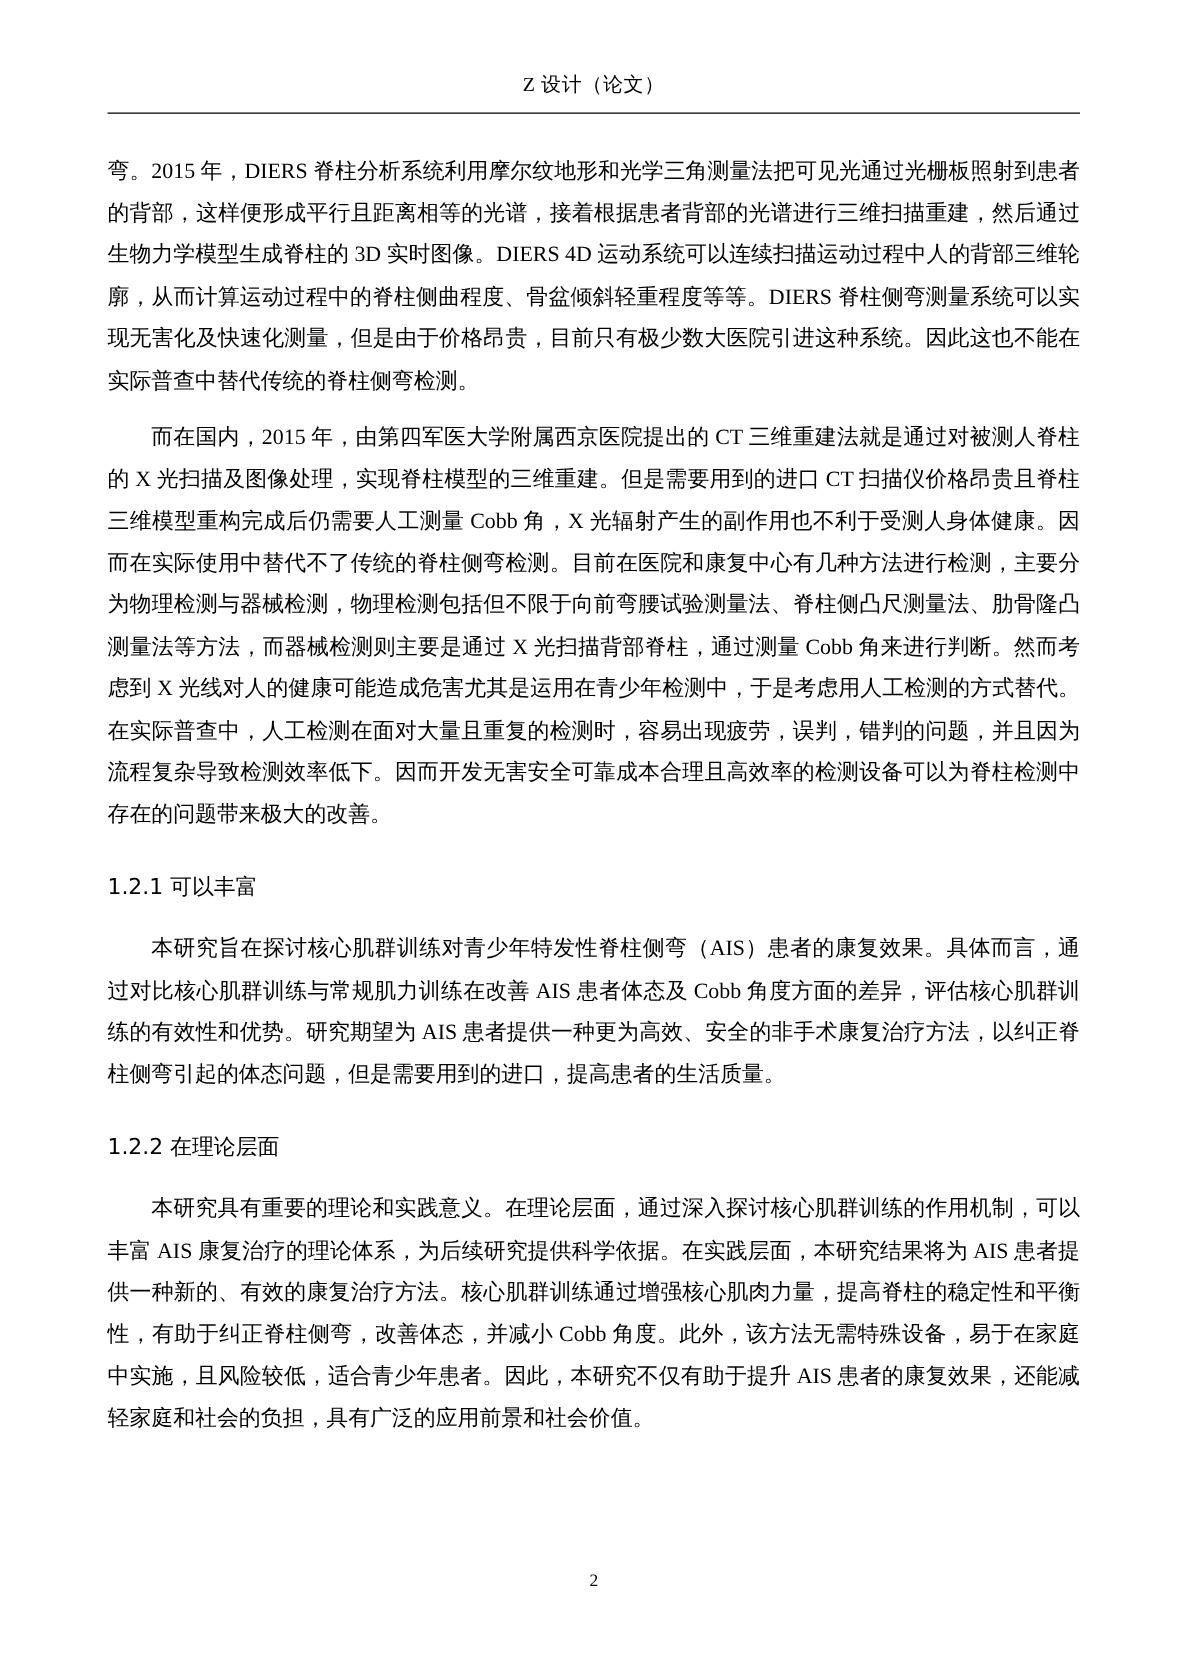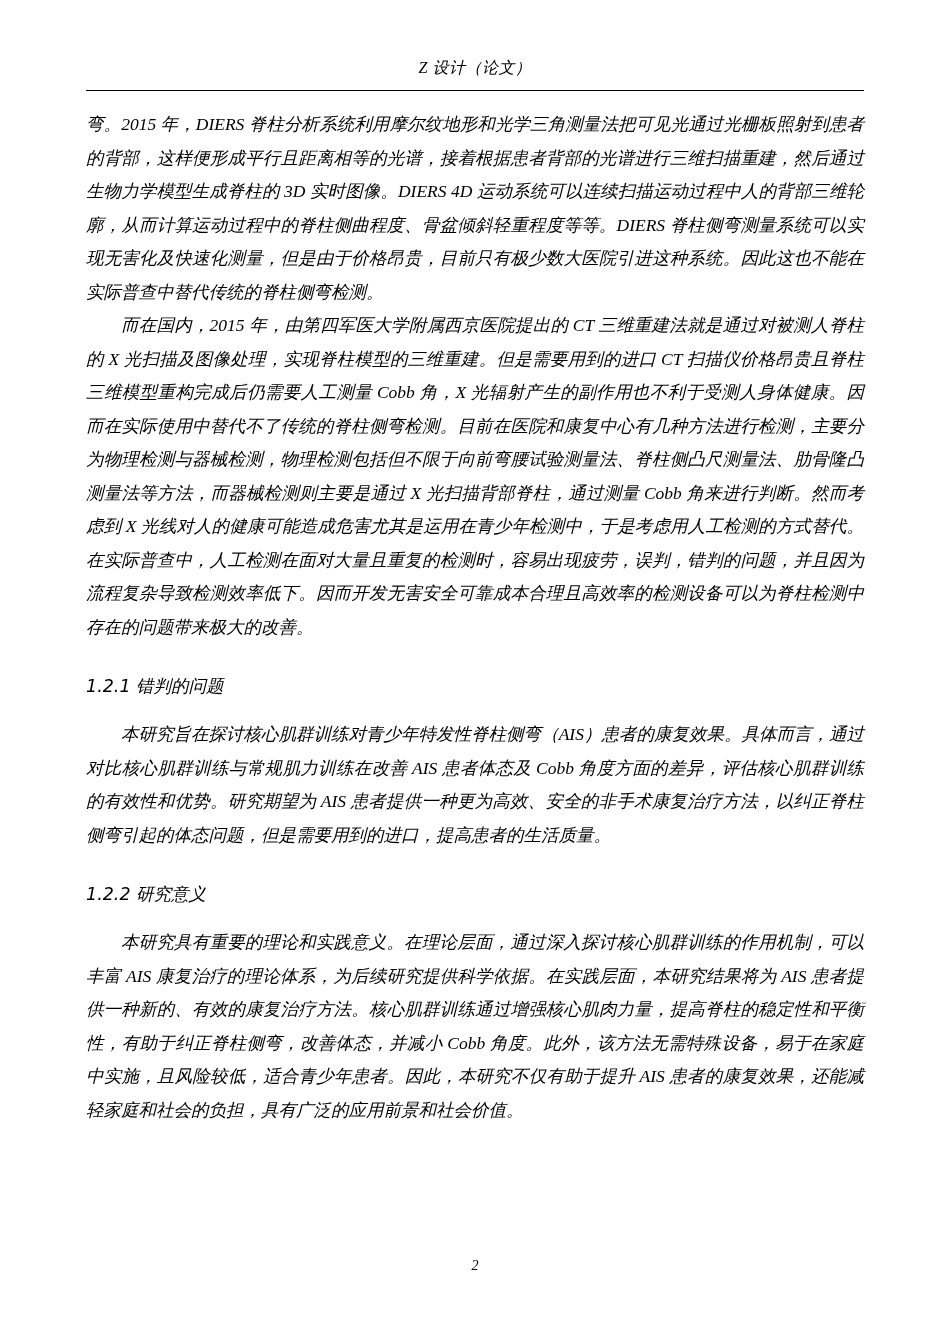--- a/index.html
+++ b/index.html
@@ -16,21 +16,20 @@
     overflow: hidden;
   }
   .page {
     position: absolute;
     left: 0;
     top: 0;
     width: 869px;
     height: 1344px;
     box-sizing: border-box;
     padding: 4px;
-    font-style: italic;
   }
   .header {
     position: absolute;
     left: 86px;
     top: 58px;
     width: 778px;
     text-align: center;
     font-size: 16px;
     letter-spacing: 0.5px;
   }
@@ -42,21 +41,21 @@
     height: 0;
     border-top: 1px solid #000;
   }
   .content {
     position: absolute;
     left: 86px;
     top: 108px;
     width: 778px;
   }
   p.body-par {
-    margin: 0 0 0 0;
+    margin: 12px 0 0 0;
     font-size: 17.5px;
     line-height: 33.5px;
     text-align: justify;
     text-justify: inter-ideograph;
     text-indent: 2em;
   }
   p.body-par.noindent {
     text-indent: 0;
   }
   h2.heading2 {
@@ -90,25 +89,25 @@
   <div class="header">Z 设计（论文）</div>
   <div class="header-rule"></div>
 
   <div class="content">
 
     <p class="body-par noindent">弯。2015 年，DIERS 脊柱分析系统利用摩尔纹地形和光学三角测量法把可见光通过光栅板照射到患者的背部，这样便形成平行且距离相等的光谱，接着根据患者背部的光谱进行三维扫描重建，然后通过生物力学模型生成脊柱的 3D 实时图像。DIERS 4D 运动系统可以连续扫描运动过程中人的背部三维轮廓，从而计算运动过程中的脊柱侧曲程度、骨盆倾斜轻重程度等等。DIERS 脊柱侧弯测量系统可以实现无害化及快速化测量，但是由于价格昂贵，目前只有极少数大医院引进这种系统。因此这也不能在实际普查中替代传统的脊柱侧弯检测。</p>
 
     <p class="body-par">而在国内，2015 年，由第四军医大学附属西京医院提出的 CT 三维重建法就是通过对被测人脊柱的 X 光扫描及图像处理，实现脊柱模型的三维重建。但是需要用到的进口 CT 扫描仪价格昂贵且脊柱三维模型重构完成后仍需要人工测量 Cobb 角，X 光辐射产生的副作用也不利于受测人身体健康。因而在实际使用中替代不了传统的脊柱侧弯检测。目前在医院和康复中心有几种方法进行检测，主要分为物理检测与器械检测，物理检测包括但不限于向前弯腰试验测量法、脊柱侧凸尺测量法、肋骨隆凸测量法等方法，而器械检测则主要是通过 X 光扫描背部脊柱，通过测量 Cobb 角来进行判断。然而考虑到 X 光线对人的健康可能造成危害尤其是运用在青少年检测中，于是考虑用人工检测的方式替代。在实际普查中，人工检测在面对大量且重复的检测时，容易出现疲劳，误判，错判的问题，并且因为流程复杂导致检测效率低下。因而开发无害安全可靠成本合理且高效率的检测设备可以为脊柱检测中存在的问题带来极大的改善。</p>
 
 
-    <h3 class="heading3">1.2.1 错判的问题</h3>
+    <h3 class="heading3">1.2.1 可以丰富</h3>
 
     <p class="body-par">本研究旨在探讨核心肌群训练对青少年特发性脊柱侧弯（AIS）患者的康复效果。具体而言，通过对比核心肌群训练与常规肌力训练在改善 AIS 患者体态及 Cobb 角度方面的差异，评估核心肌群训练的有效性和优势。研究期望为 AIS 患者提供一种更为高效、安全的非手术康复治疗方法，以纠正脊柱侧弯引起的体态问题，但是需要用到的进口，提高患者的生活质量。</p>
 
-    <h3 class="heading3">1.2.2 研究意义</h3>
+    <h3 class="heading3">1.2.2 在理论层面</h3>
 
     <p class="body-par">本研究具有重要的理论和实践意义。在理论层面，通过深入探讨核心肌群训练的作用机制，可以丰富 AIS 康复治疗的理论体系，为后续研究提供科学依据。在实践层面，本研究结果将为 AIS 患者提供一种新的、有效的康复治疗方法。核心肌群训练通过增强核心肌肉力量，提高脊柱的稳定性和平衡性，有助于纠正脊柱侧弯，改善体态，并减小 Cobb 角度。此外，该方法无需特殊设备，易于在家庭中实施，且风险较低，适合青少年患者。因此，本研究不仅有助于提升 AIS 患者的康复效果，还能减轻家庭和社会的负担，具有广泛的应用前景和社会价值。</p>
 
   </div>
 
   <div class="footer">2</div>
 
 </div>
 
 </body></html>

